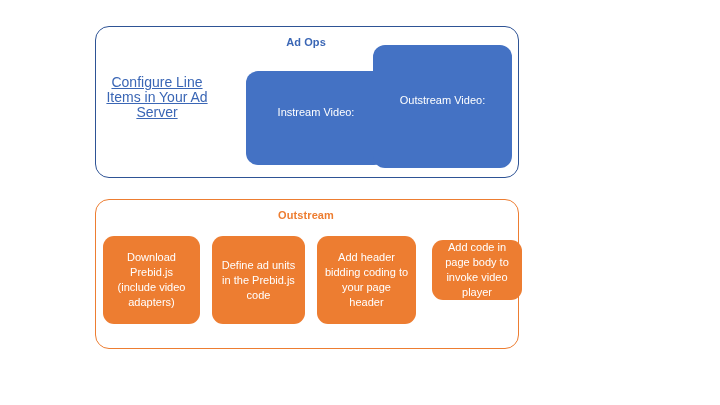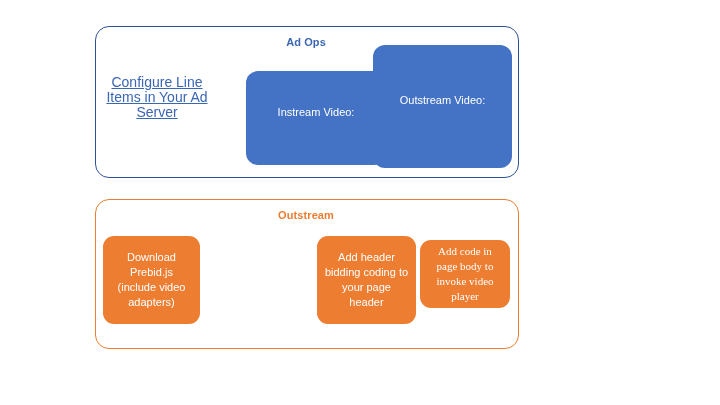--- a/index.html
+++ b/index.html
@@ -121,21 +121,21 @@
     top: 45px;
     width: 139px;
     height: 123px;
     gap: 21px;
   }
 
   
   .card.dev1 { left: 103px; top: 236px; width: 97px;  height: 88px; }
   .card.dev2 { left: 212px; top: 236px; width: 93px;  height: 88px; }
   .card.dev3 { left: 317px; top: 236px; width: 99px;  height: 88px; }
-  .card.dev4 { left: 420px; top: 240px; width: 90px;  height: 68px; font-family: Liberation Serif, serif; }
+  .card.dev4 { left: 432px; top: 240px; width: 90px;  height: 60px; }
 
   .body-text {
     display: block;
   }
 </style>
 </head>
 <body>
 
 <div id="canvas">
 
@@ -156,20 +156,23 @@
   </div>
 
   <div class="group devs">
     <div class="group-title">Outstream</div>
   </div>
 
   <div class="card orange dev1">
     <span class="body-text">Download Prebid.js (include video adapters)</span>
   </div>
 
+  <div class="card orange dev2">
+    <span class="body-text">Define ad units in the Prebid.js code</span>
+  </div>
 
   <div class="card orange dev3">
     <span class="body-text">Add header bidding coding to your page header</span>
   </div>
 
   <div class="card orange dev4">
     <span class="body-text">Add code in page body to invoke video player</span>
   </div>
 
 </div>

